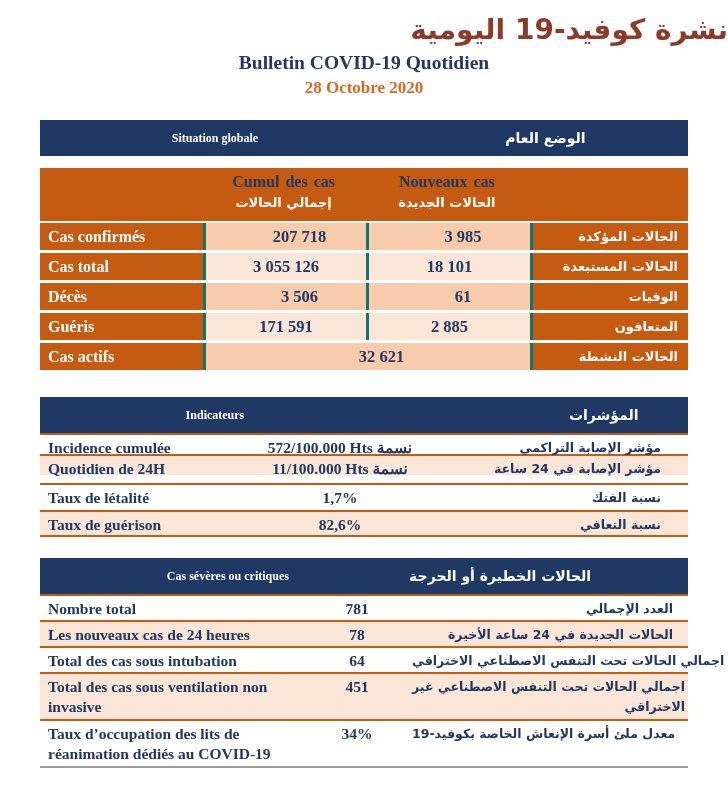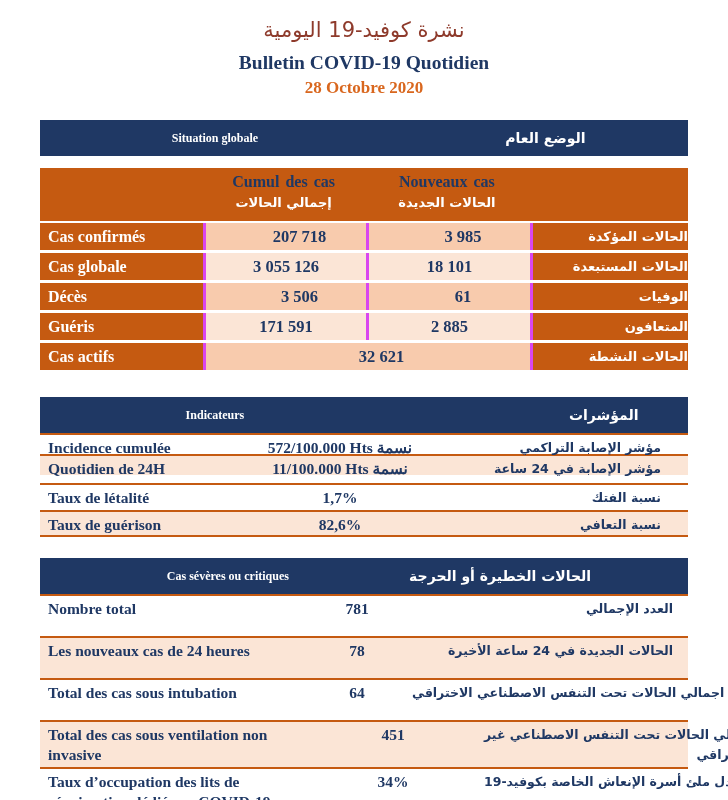--- a/index.html
+++ b/index.html
@@ -5,22 +5,22 @@
   :root{
     --navy:#1F3864; --orange:#C55A11; --peach-dark:#F8CBAD; --peach-light:#FBE5D6;
     --maroon:#8E3A2B; --date-orange:#D9671E; --gray-line:#9a9a9a;
   }
   *{box-sizing:border-box;}
   html,body{margin:0;padding:0;background:#fff;}
   body{width:728px;font-family:"Liberation Serif","DejaVu Serif",serif;}
   .doc{width:728px;height:800px;padding-top:14px;position:relative;background:#fff;overflow:hidden;}
 
   
-  .title-ar{text-align:center;font-family:"DejaVu Sans",sans-serif;font-weight:normal;
-            font-size:21px;line-height:32px;color:var(--maroon);}
+  .title-ar{font-family:"DejaVu Sans",sans-serif;font-weight:bold;
+            font-size:28px;line-height:32px;color:var(--maroon);}
   .title-fr{text-align:center;font-weight:bold;font-size:19.5px;line-height:26px;
             margin-top:4px;color:var(--navy);}
   .date-line{text-align:center;font-weight:bold;font-size:17px;line-height:21px;
             margin-top:1px;color:var(--date-orange);}
 
   
   .tbl{width:648px;margin-left:40px;}
   .bar{height:36px;background:var(--navy);position:relative;}
   .bar-fr{position:absolute;top:50%;transform:translate(-50%,-50%);color:#fff;
           font-weight:bold;font-size:12px;white-space:nowrap;}
@@ -32,29 +32,29 @@
   .t1 .bar-fr{left:27%;}
   .t1 .bar-ar{left:78%;}
   .t1sub{margin-top:12px;height:53px;background:var(--orange);position:relative;}
   .subcol{position:absolute;top:5px;transform:translateX(-50%);text-align:center;white-space:nowrap;}
   .subcol.c1{left:37.6%;}
   .subcol.c2{left:62.8%;}
   .sub-fr{font-weight:bold;font-size:16px;color:var(--navy);word-spacing:2px;}
   .sub-ar{font-family:"DejaVu Sans",sans-serif;font-weight:bold;font-size:13px;color:#fff;margin-top:4px;}
   .t1body{margin-top:2px;}
   .t1row{display:grid;grid-template-columns:163px 160px 161px 1fr;column-gap:3px;
-         height:27px;margin-bottom:3px;background:#d946ef;}
+         height:27px;margin-bottom:3px;background:#0f766e;}
   .t1row:last-child{margin-bottom:0;}
   .lbl1{background:var(--orange);color:#fff;font-weight:bold;font-size:16px;
         line-height:27px;padding-left:8px;white-space:nowrap;}
   .val1{font-weight:bold;font-size:16.5px;color:var(--navy);text-align:center;line-height:27px;}
   .pd{background:var(--peach-dark);padding-left:27px;} .pl{background:var(--peach-light);}
   .span2{grid-column:2/4;}
   .arc1{background:var(--orange);color:#fff;font-family:"DejaVu Sans",sans-serif;
-        font-weight:bold;font-size:13px;line-height:27px;
+        font-weight:bold;font-size:13px;line-height:27px;padding-right:10px;
         text-align:right;white-space:nowrap;}
 
   
   .t2{margin-top:27px;}
   .t2 .bar-fr{left:27%;}
   .t2 .bar-ar{left:87%;}
   .t2row{display:grid;grid-template-columns:175px 250px 1fr;height:21px;
          border-top:2px solid var(--orange);background:#fff;}
   .t2row.short{height:27px;}
   .t2row.peach{background:var(--peach-light);}
@@ -64,24 +64,24 @@
         line-height:26px;white-space:nowrap;}
   .val2{text-align:center;font-weight:bold;font-size:15.5px;color:var(--navy);
         line-height:26px;font-family:Liberation Serif, serif;white-space:nowrap;}
   .arb2{font-family:"DejaVu Sans",sans-serif;font-weight:bold;font-size:12.5px;
         color:var(--navy);line-height:26px;padding-right:27px;text-align:right;white-space:nowrap;}
 
   
   .t3{margin-top:21px;}
   .t3 .bar-fr{left:29%;}
   .t3 .bar-ar{left:71%;}
-  .t3row{display:grid;grid-template-columns:262px 110px 1fr;height:42px;
+  .t3row{display:grid;grid-template-columns:262px 110px 1fr;height:26px;
          border-top:2px solid var(--orange);background:#fff;align-items:start;}
   .t3row.peach{background:var(--peach-light);}
-  .t3row.tall{height:auto;min-height:44px;padding:2px 0;gap:36px;}
+  .t3row.tall{height:auto;min-height:44px;padding:2px 0;}
   .t3row:last-child{border-bottom:2px solid var(--gray-line);}
   .lbl3{padding-left:8px;font-weight:bold;font-size:15.5px;color:var(--navy);
         line-height:25px;white-space:nowrap;}
   .tall .lbl3{line-height:20px;padding-top:1px;}
   .val3{text-align:center;font-weight:bold;font-size:15.5px;color:var(--navy);line-height:25px;}
   .tall .val3{line-height:20px;padding-top:1px;}
   .arb3{font-family:"DejaVu Sans",sans-serif;font-weight:bold;font-size:12.5px;
         color:var(--navy);line-height:25px;padding-right:15px;text-align:right;white-space:nowrap;}
   .tall .arb3{line-height:20px;padding-top:1px;}
 </style>
@@ -112,21 +112,21 @@
       </div>
     </div>
     <div class="t1body">
       <div class="t1row">
         <div class="lbl1">Cas confirmés</div>
         <div class="val1 pd">207 718</div>
         <div class="val1 pd">3 985</div>
         <div class="arc1" dir="rtl">الحالات المؤكدة</div>
       </div>
       <div class="t1row">
-        <div class="lbl1">Cas globale</div>
+        <div class="lbl1">Cas total</div>
         <div class="val1 pl">3 055 126</div>
         <div class="val1 pl">18 101</div>
         <div class="arc1" dir="rtl">الحالات المستبعدة</div>
       </div>
       <div class="t1row">
         <div class="lbl1">Décès</div>
         <div class="val1 pd">3 506</div>
         <div class="val1 pd">61</div>
         <div class="arc1" dir="rtl">الوفيات</div>
       </div>

